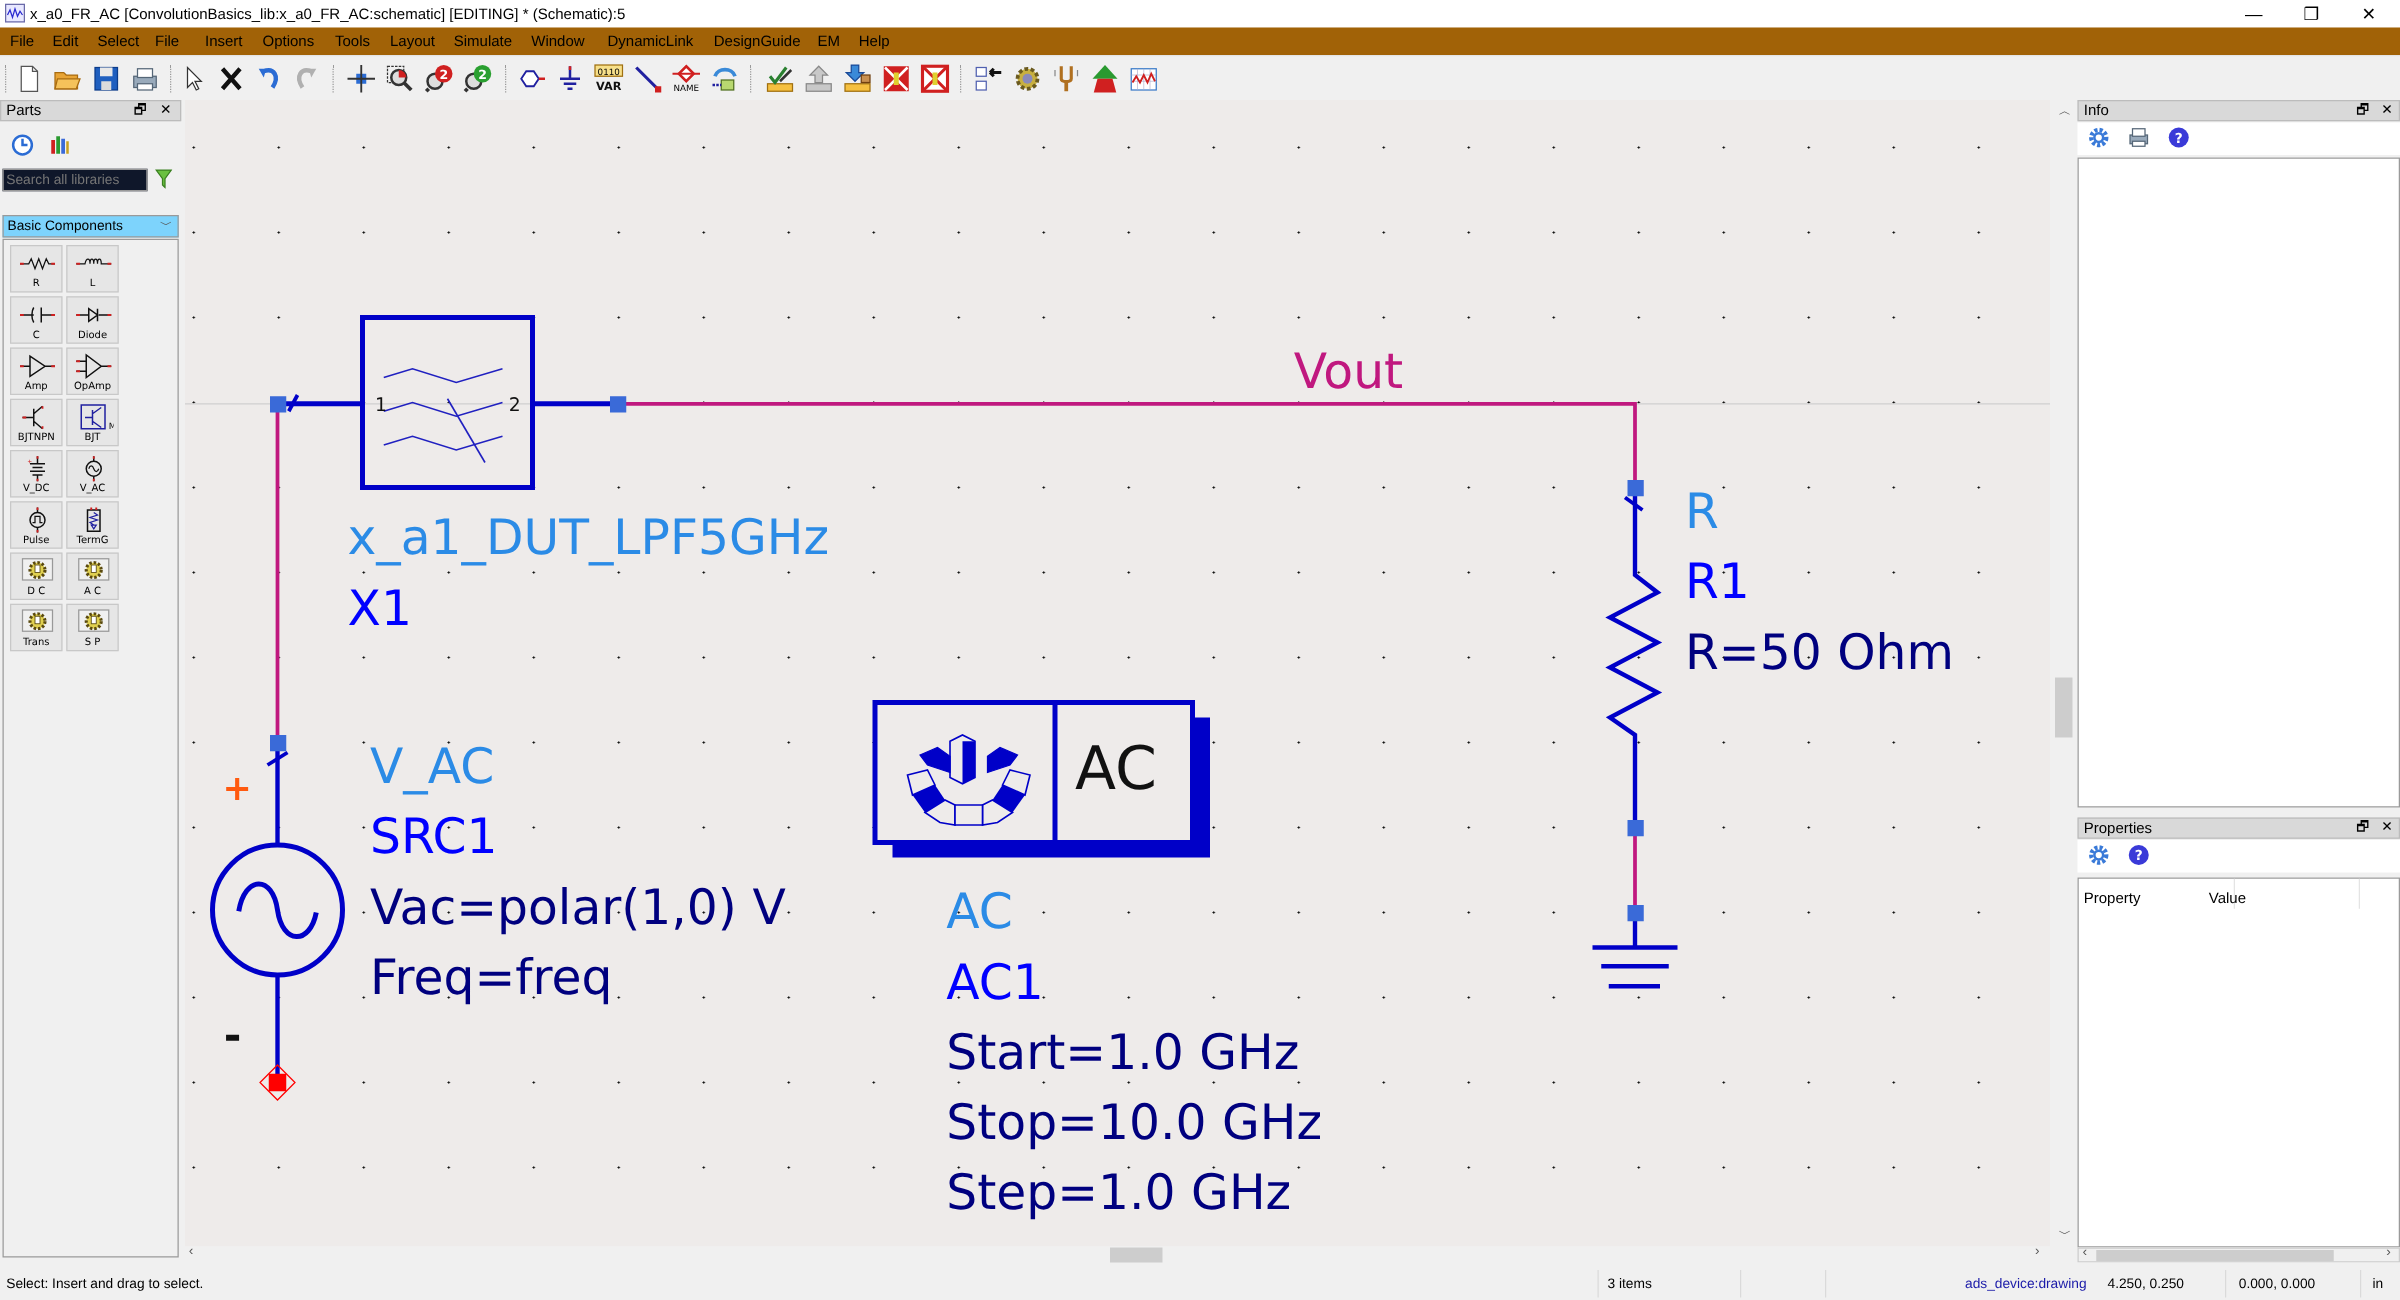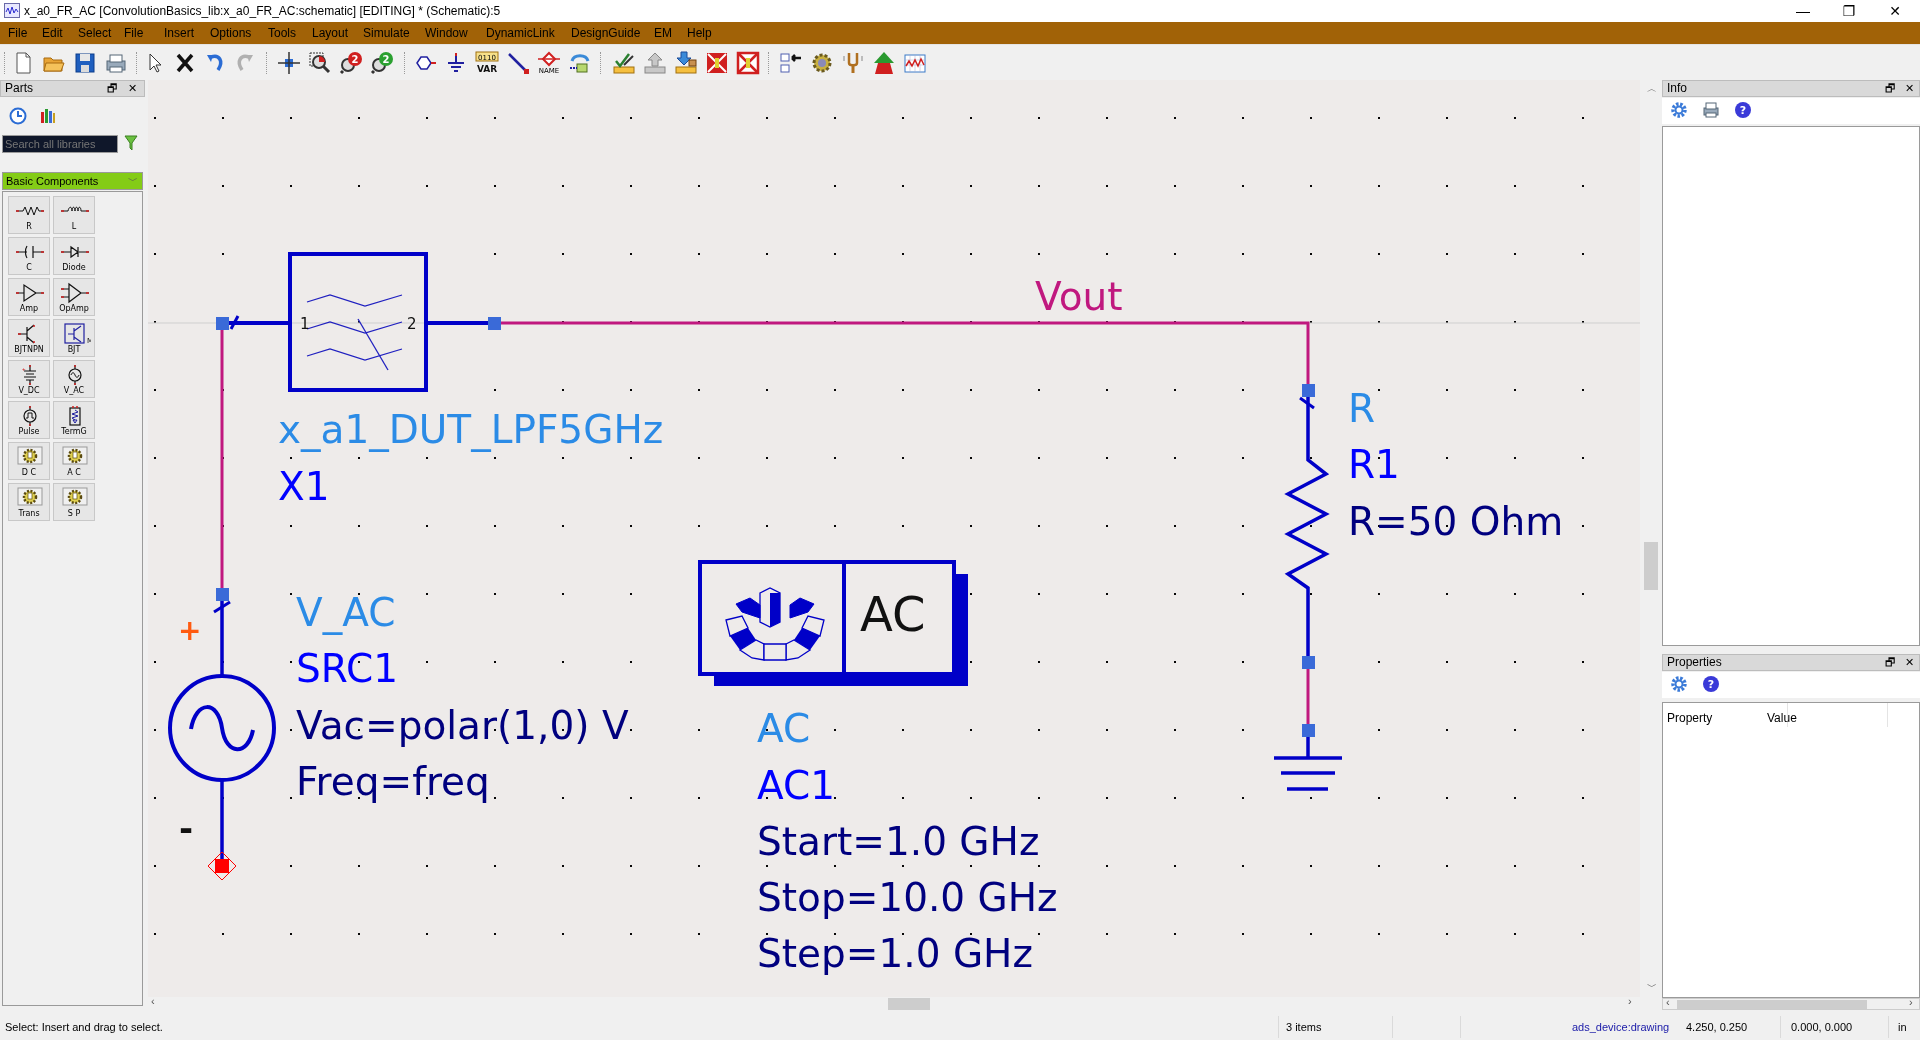--- a/index.html
+++ b/index.html
@@ -15,21 +15,21 @@
   .tb { position: absolute; top: 5px; width: 26px; height: 26px; display: flex; align-items: center; justify-content: center; }
   .tb svg { width: 24px; height: 24px; }
   .tb-sep { position: absolute; top: 7px; width: 4px; height: 22px; border-left: 1px dotted #9a9a9a; }
 
   
   #parts { left: 0; top: 80px; width: 145px; height: 930px; background: #f0f0f0; }
   .panel-head { position: absolute; left: 0; top: 0; height: 17px; background: #d9d9d9; border: 1px solid #bcbcbc; font-size: 12px; padding-left: 4px; line-height: 15px; }
   .panel-head .hbtn { position: absolute; top: 0; font-size: 11px; }
   #parts-search { position: absolute; left: 2px; top: 55px; width: 116px; height: 18px; border: 1px solid #9a9a9a; background: #0f172a; font-size: 11px; padding-left: 2px; color: #777; font-family: "Liberation Sans", sans-serif; }
   #parts-filter { position: absolute; left: 124px; top: 55px; width: 14px; height: 16px; }
-  #parts-lib { position: absolute; left: 2px; top: 92px; width: 141px; height: 18px; border: 1px solid #9a9a9a; background: #84cc16; font-size: 11px; padding-left: 3px; line-height: 16px; }
+  #parts-lib { position: absolute; left: 2px; top: 92px; width: 141px; height: 18px; border: 1px solid #9a9a9a; background: #7dd3fc; font-size: 11px; padding-left: 3px; line-height: 16px; }
   #parts-lib .chev { position: absolute; right: 4px; top: 0; font-size: 10px; color: #555; }
   #palette { position: absolute; left: 2px; top: 111px; width: 141px; height: 815px; border: 1px solid #9a9a9a; background: #f0f0f0; }
   .pal-btn { position: absolute; width: 42px; height: 38px; background: #e6e6e6; border: 1px solid #c8c8c8; font-size: 8px; text-align: center; }
   .pal-btn .lbl { position: absolute; left: 0; right: 0; bottom: 2px; font-size: 8px; font-family: "DejaVu Sans", sans-serif; }
   .pal-btn svg { position: absolute; left: 5px; top: 3px; width: 32px; height: 22px; }
 
   
   #canvas { left: 148px; top: 80px; width: 1492px; height: 917px; background: #eeebea;
     background-image: radial-gradient(circle, #000 0.7px, transparent 1px);
     background-size: 68px 68px; background-position: -27px 4px; overflow: hidden; }

